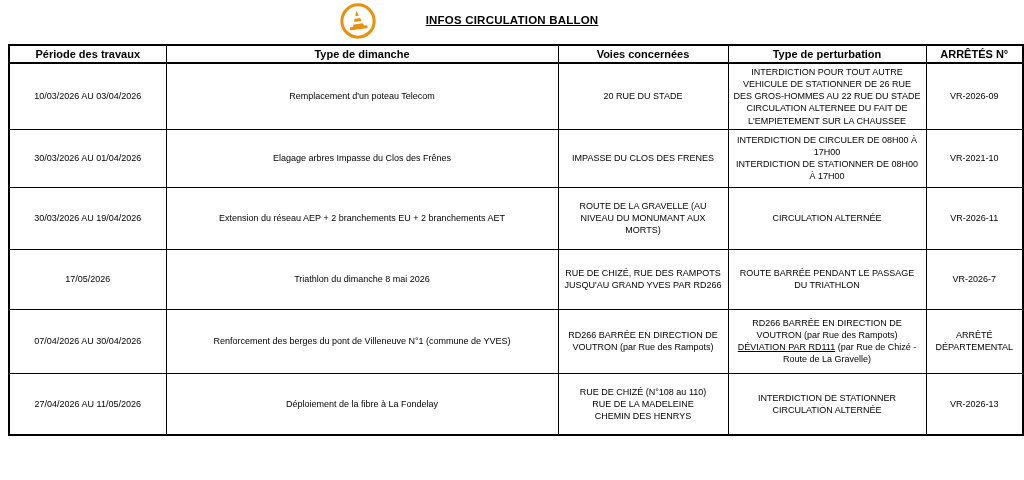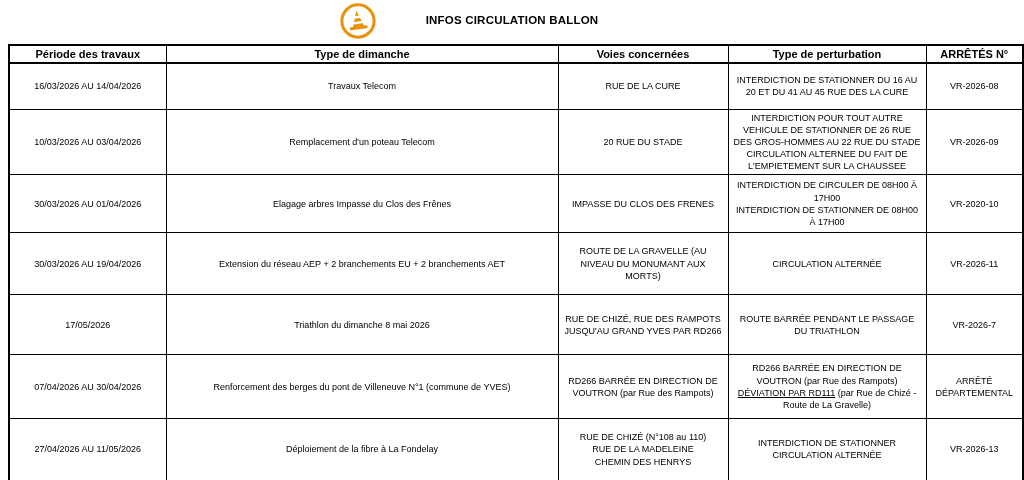--- a/index.html
+++ b/index.html
@@ -5,21 +5,21 @@
   html,body{margin:0;padding:0;}
   body{
     width:1024px;height:480px;background:#ffffff;
     font-family:"Liberation Sans",sans-serif;color:#000;
     position:relative;overflow:hidden;
   }
   .page-header{position:relative;height:44px;}
   .cone-badge{position:absolute;left:339px;top:2px;width:38px;height:38px;}
   .page-title{
     position:absolute;left:0;right:0;top:14px;text-align:center;
-    font-size:11.5px;font-weight:bold;
+    font-size:11.5px;font-weight:bold;text-decoration:underline;
     letter-spacing:0.2px;
   }
   table.info-table{
     border-collapse:collapse;table-layout:fixed;
     width:1014px;margin-left:8px;border:2px solid #000;
   }
   .info-table th,.info-table td{
     border:1px solid #000;text-align:center;vertical-align:middle;
     padding:2px 4px;box-sizing:border-box;
   }
@@ -60,40 +60,33 @@
   <thead>
     <tr>
       <th>Période des travaux</th>
       <th>Type de dimanche</th>
       <th>Voies concernées</th>
       <th>Type de perturbation</th>
       <th>ARRÊTÉS N°</th>
     </tr>
   </thead>
   <tbody id="table-body">
-      <tr style="height: 46px;">
-        <td>16/03/2026 AU 14/04/2026</td>
-        <td>Travaux Telecom</td>
-        <td>RUE DE LA CURE</td>
-        <td>INTERDICTION DE STATIONNER DU 16 AU 20 ET DU 41 AU 45 RUE DES LA CURE</td>
-        <td>VR-2026-08</td>
-      </tr>
       <tr style="height: 62px;">
         <td>10/03/2026 AU 03/04/2026</td>
         <td>Remplacement d'un poteau Telecom</td>
         <td>20 RUE DU STADE</td>
         <td>INTERDICTION POUR TOUT AUTRE VEHICULE DE STATIONNER DE 26 RUE DES GROS-HOMMES AU 22 RUE DU STADE<br>CIRCULATION ALTERNEE DU FAIT DE L'EMPIETEMENT SUR LA CHAUSSEE</td>
         <td>VR-2026-09</td>
       </tr>
       <tr style="height: 58px;">
         <td>30/03/2026 AU 01/04/2026</td>
         <td>Elagage arbres Impasse du Clos des Frênes</td>
         <td>IMPASSE DU CLOS DES FRENES</td>
         <td>INTERDICTION DE CIRCULER DE 08H00 À 17H00<br>INTERDICTION DE STATIONNER DE 08H00 À 17H00</td>
-        <td>VR-2020-10</td>
+        <td>VR-2021-10</td>
       </tr>
       <tr style="height: 62px;">
         <td>30/03/2026 AU 19/04/2026</td>
         <td>Extension du réseau AEP + 2 branchements EU + 2 branchements AET</td>
         <td>ROUTE DE LA GRAVELLE (AU NIVEAU DU MONUMANT AUX MORTS)</td>
         <td>CIRCULATION ALTERNÉE</td>
         <td>VR-2026-11</td>
       </tr>
       <tr style="height: 60px;">
         <td>17/05/2026</td>

